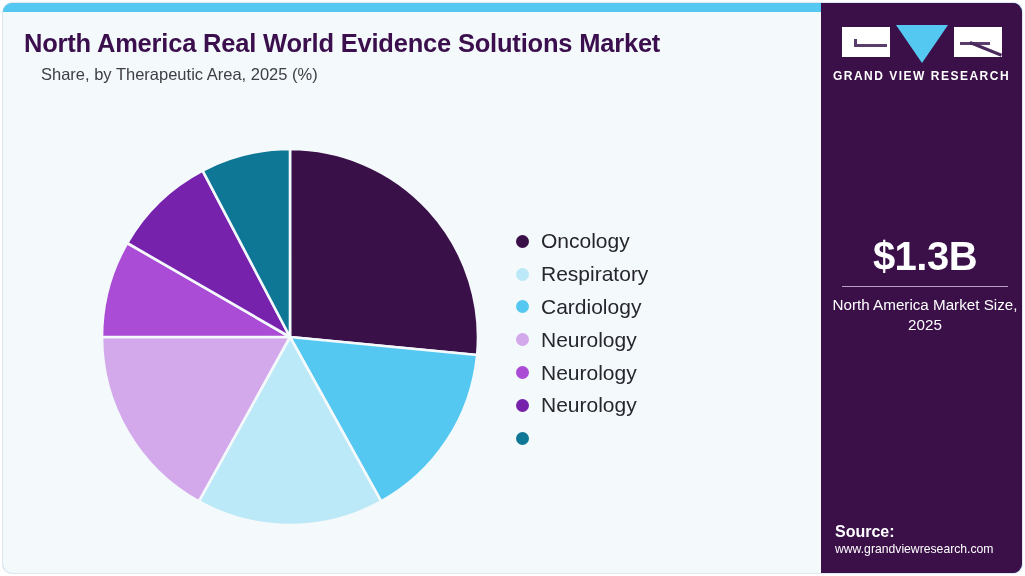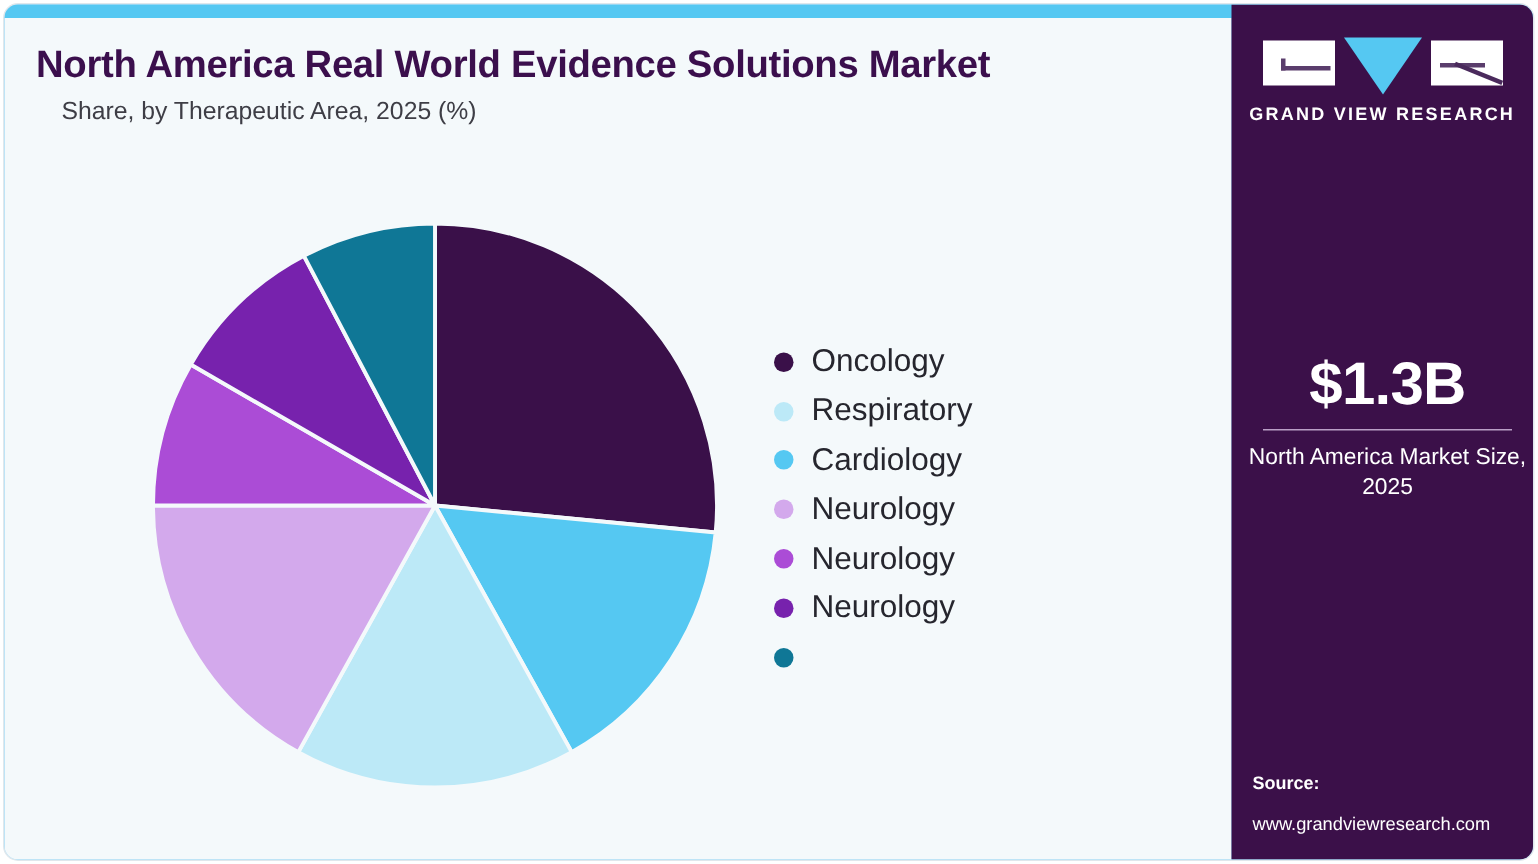--- a/index.html
+++ b/index.html
@@ -208,28 +208,28 @@
     line-height: 1.32;
   }
   #source-block {
     position: absolute;
     left: 14px;
     bottom: 17px;
     width: 185px;
     text-align: left;
   }
   #source-label {
-    font-size: 12px;
+    font-size: 16px;
     font-weight: bold;
     color: #ffffff;
   }
   #source-url {
     font-size: 12.2px;
     color: #ffffff;
-    margin-top: 13px;
+    margin-top: 1px;
   }
 </style>
 </head>
 <body>
 
 <div id="frame">
   <div id="card">
 
     <div id="accent-bar"></div>
 

